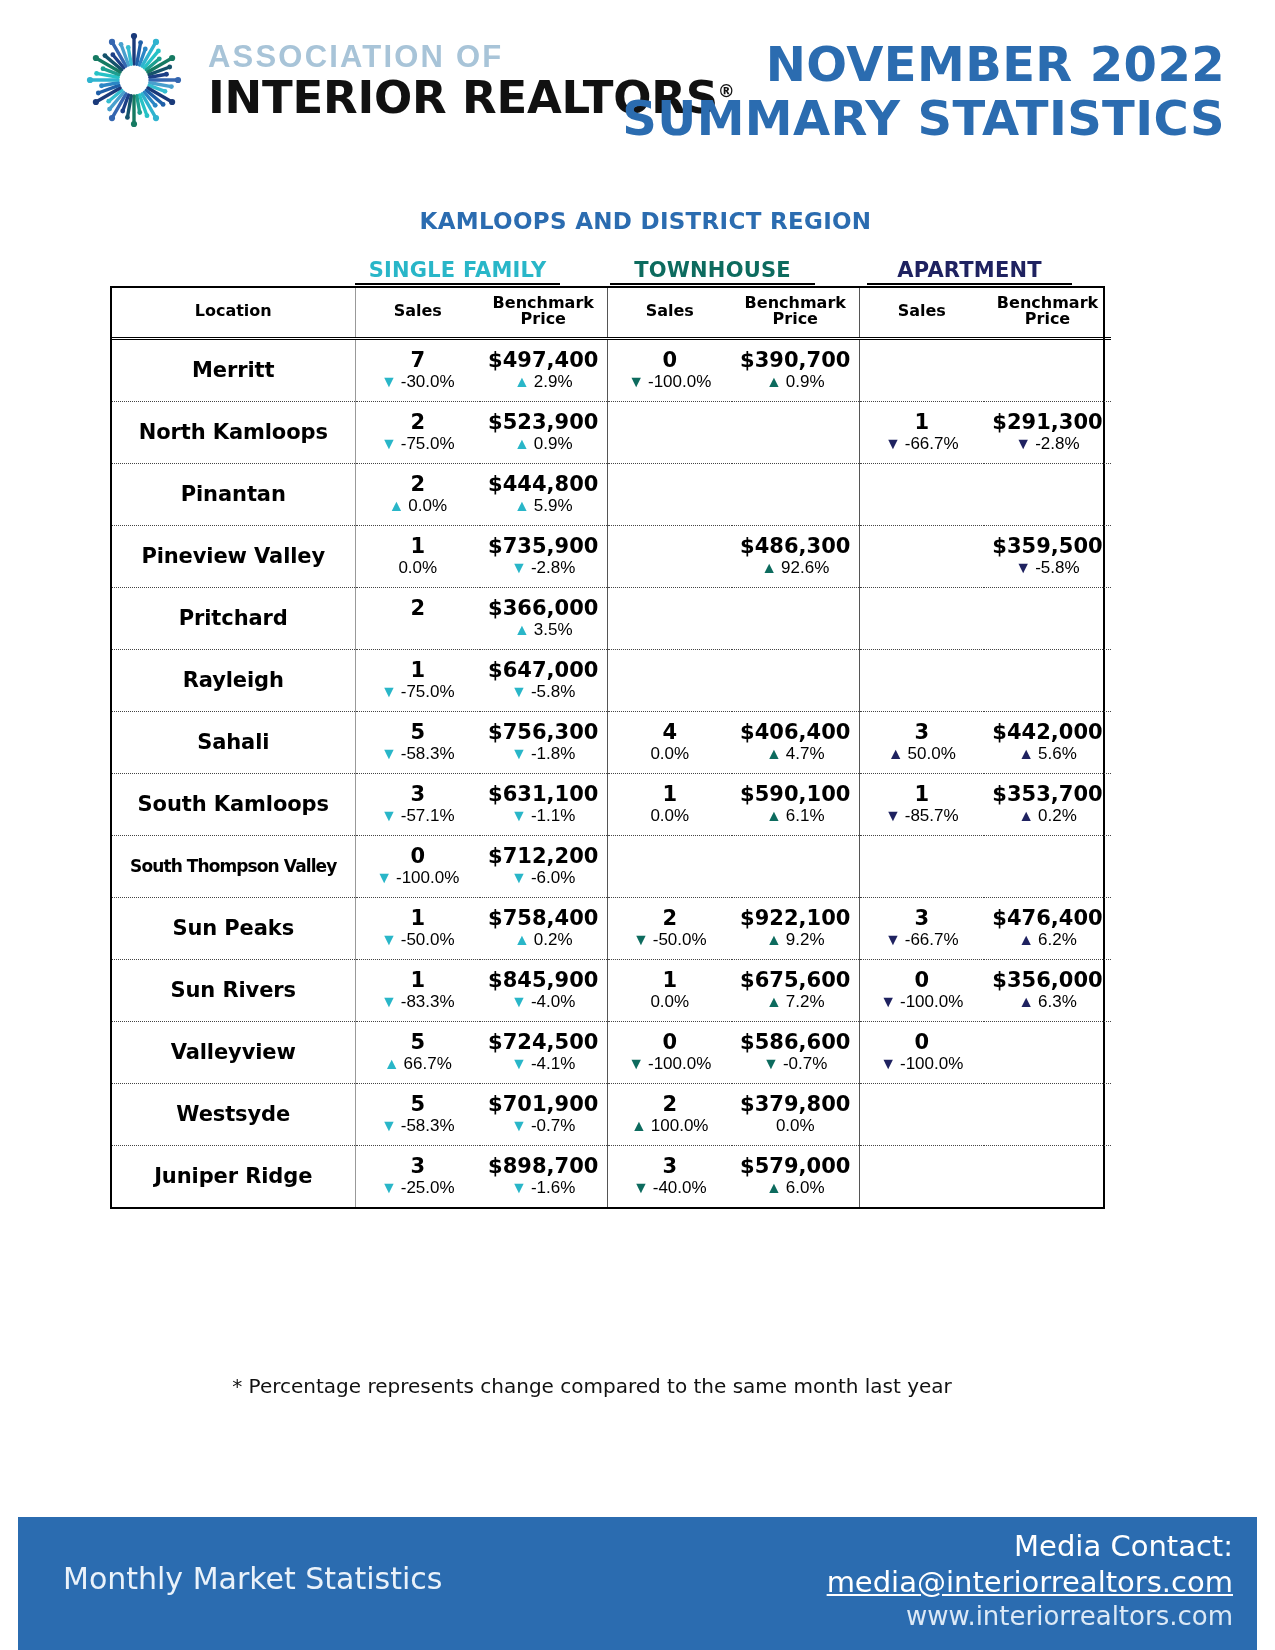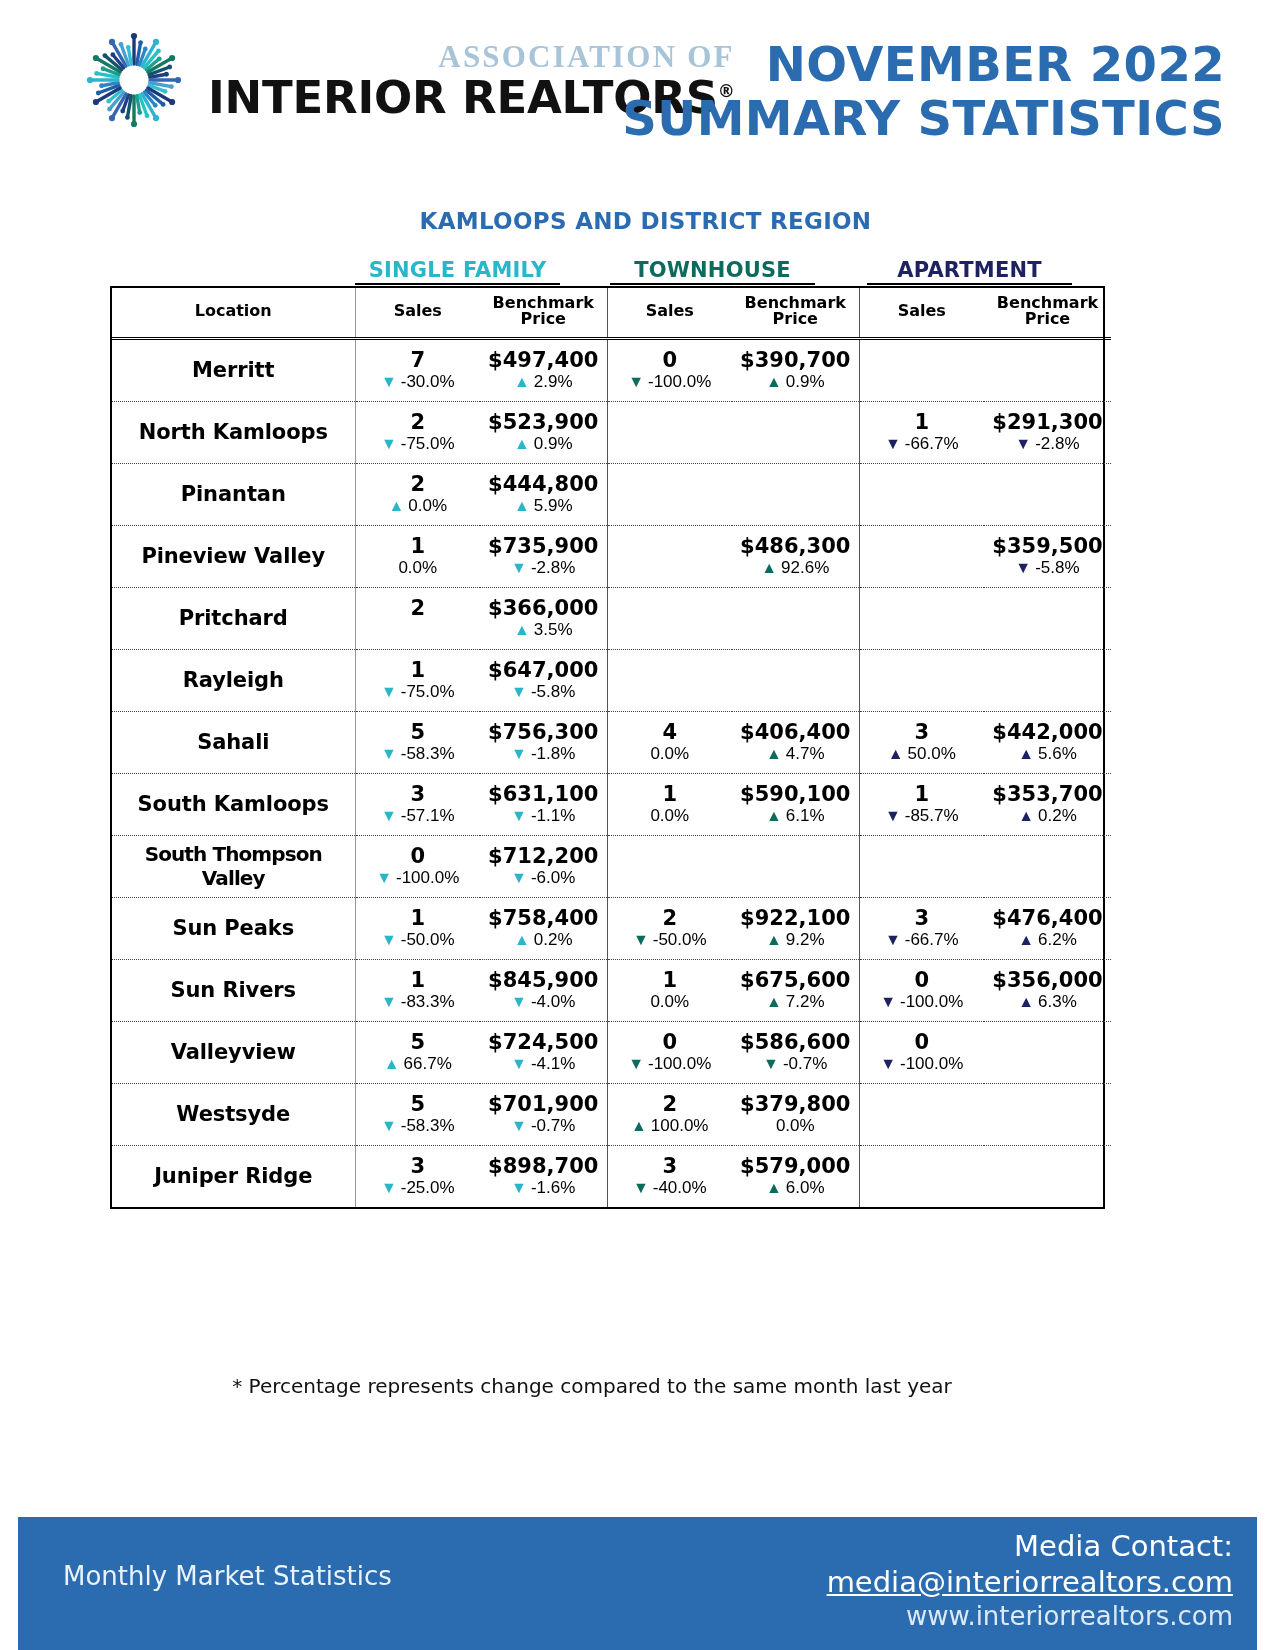--- a/index.html
+++ b/index.html
@@ -16,22 +16,21 @@
     position:absolute;left:0;top:0;width:1275px;height:160px;
   }
   .logo-wrap{
     position:absolute;left:78px;top:24px;
     display:flex;align-items:center;gap:18px;
   }
   .logo-mark{width:112px;height:112px;position:relative;flex:0 0 auto;}
   .logo-text{display:flex;flex-direction:column;justify-content:center;line-height:1;}
   .logo-line1{
     font-size:31px;letter-spacing:2.2px;color:#a8c4d8;font-weight:700;
-    font-family:Liberation Serif, serif;
-    text-align:right;
+    font-family:Liberation Sans, sans-serif;
   }
   .logo-line2{
     font-size:45px;letter-spacing:-0.2px;color:#111111;font-weight:700;
     font-family:"DejaVu Sans", sans-serif;margin-top:3px;position:relative;
   }
   .logo-reg{font-size:17px;vertical-align:super;font-weight:700;}
 
   .header-title{
     position:absolute;right:50px;top:38px;text-align:right;
     color:#2b6cb0;font-weight:700;font-size:48px;line-height:1.12;
@@ -87,21 +86,21 @@
   }
   tbody tr:last-child td{border-bottom:none;}
   td.vsep{border-left:1.5px solid #555;}
   td.vsep-light{border-left:1px solid #999;}
 
   .loc{
     text-align:center;font-weight:700;font-size:21px;color:#000;
     font-family:"DejaVu Sans", sans-serif;padding:0 4px;
     letter-spacing:-0.1px;
   }
-  .loc.narrow{font-size:20px;letter-spacing:-0.9px;}
+  .loc.narrow{font-size:17px;letter-spacing:-0.9px;}
 
   .cellbox{
     display:flex;flex-direction:column;align-items:center;
     justify-content:center;height:61px;gap:2px;
   }
   .val{
     font-weight:700;font-size:21px;color:#000;line-height:1.05;
     font-family:"DejaVu Sans", sans-serif;
   }
   .chg{
@@ -121,21 +120,21 @@
     font-size:20px;color:#111;font-family:"DejaVu Sans", sans-serif;
   }
 
   
   .bottom-bar{
     position:absolute;left:18px;bottom:0;width:1239px;height:133px;
     background:#2b6cb0;
   }
   .bb-left{
     position:absolute;left:45px;top:44px;
-    color:#eaf2fa;font-size:26px;font-family:"DejaVu Sans", sans-serif;
+    color:#eaf2fa;font-size:30px;font-family:"DejaVu Sans", sans-serif;
   }
   .bb-right{
     position:absolute;right:24px;top:12px;text-align:right;
     color:#ffffff;font-family:"DejaVu Sans", sans-serif;line-height:1.18;
   }
   .bb-media{font-size:29px;}
   .bb-email{font-size:29px;text-decoration:underline;display:block;margin-top:2px;}
   .bb-web{font-size:26px;color:#dce9f6;display:block;margin-top:2px;}
 </style>
 </head>

